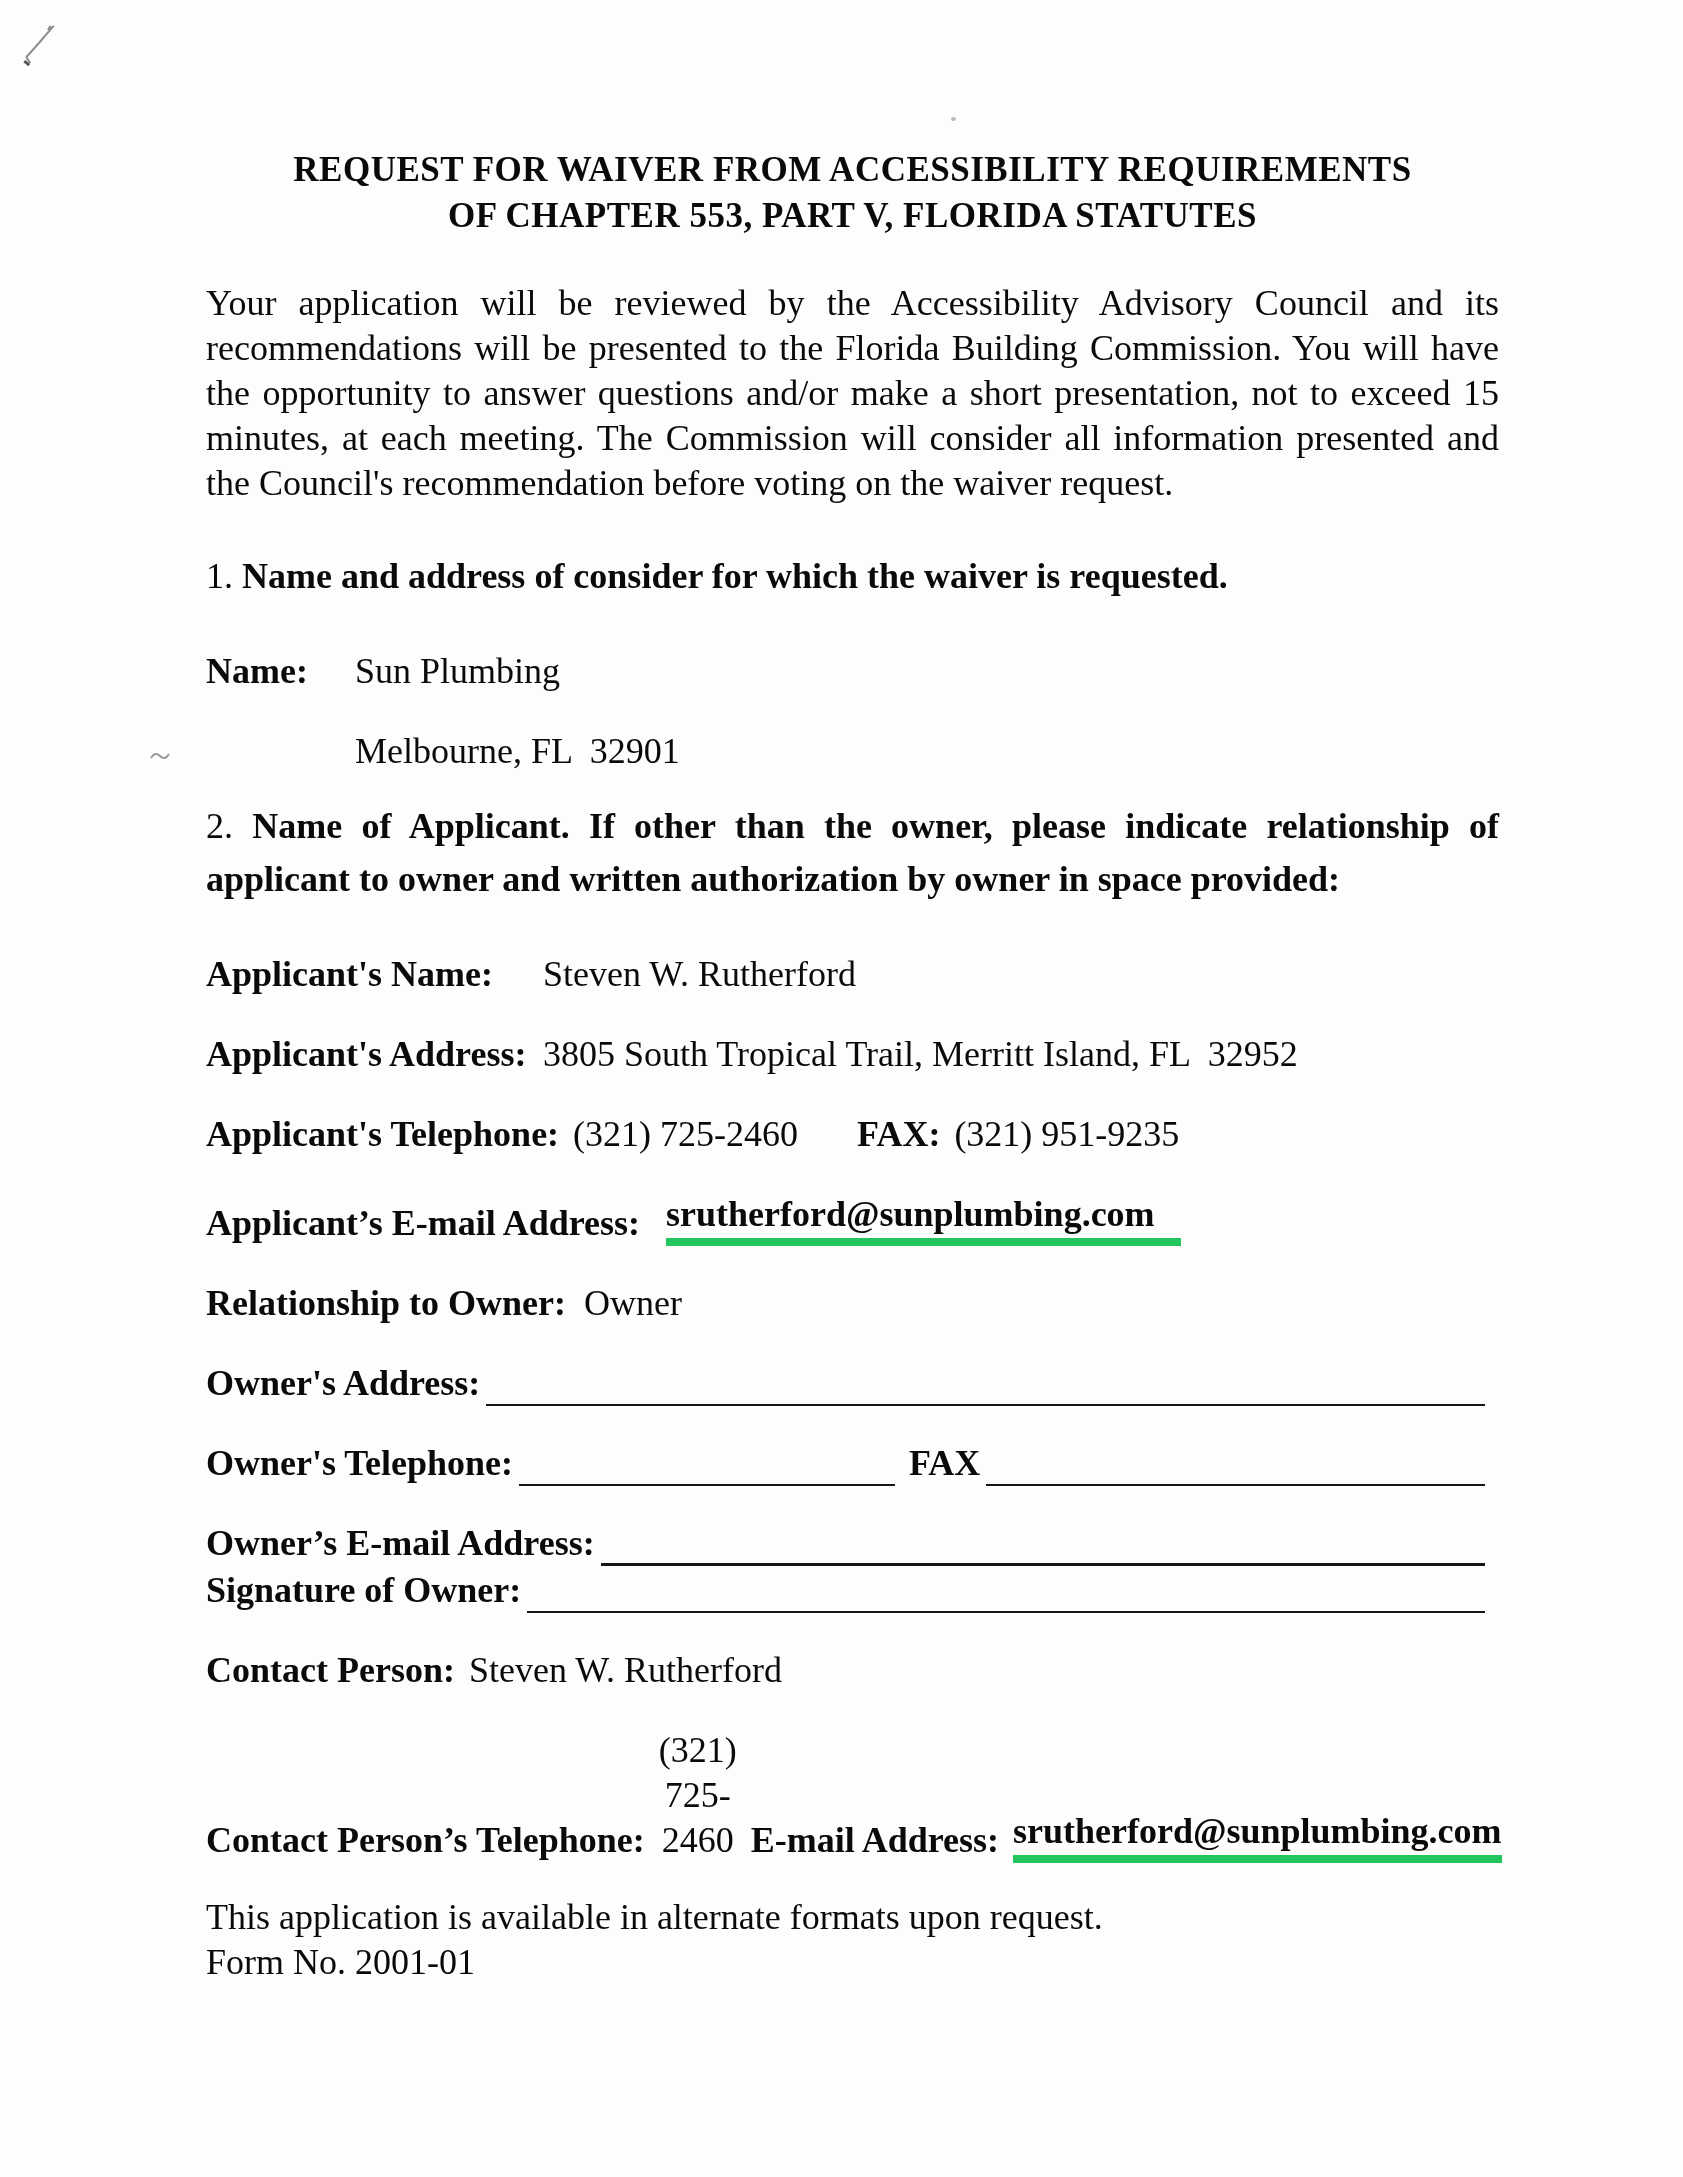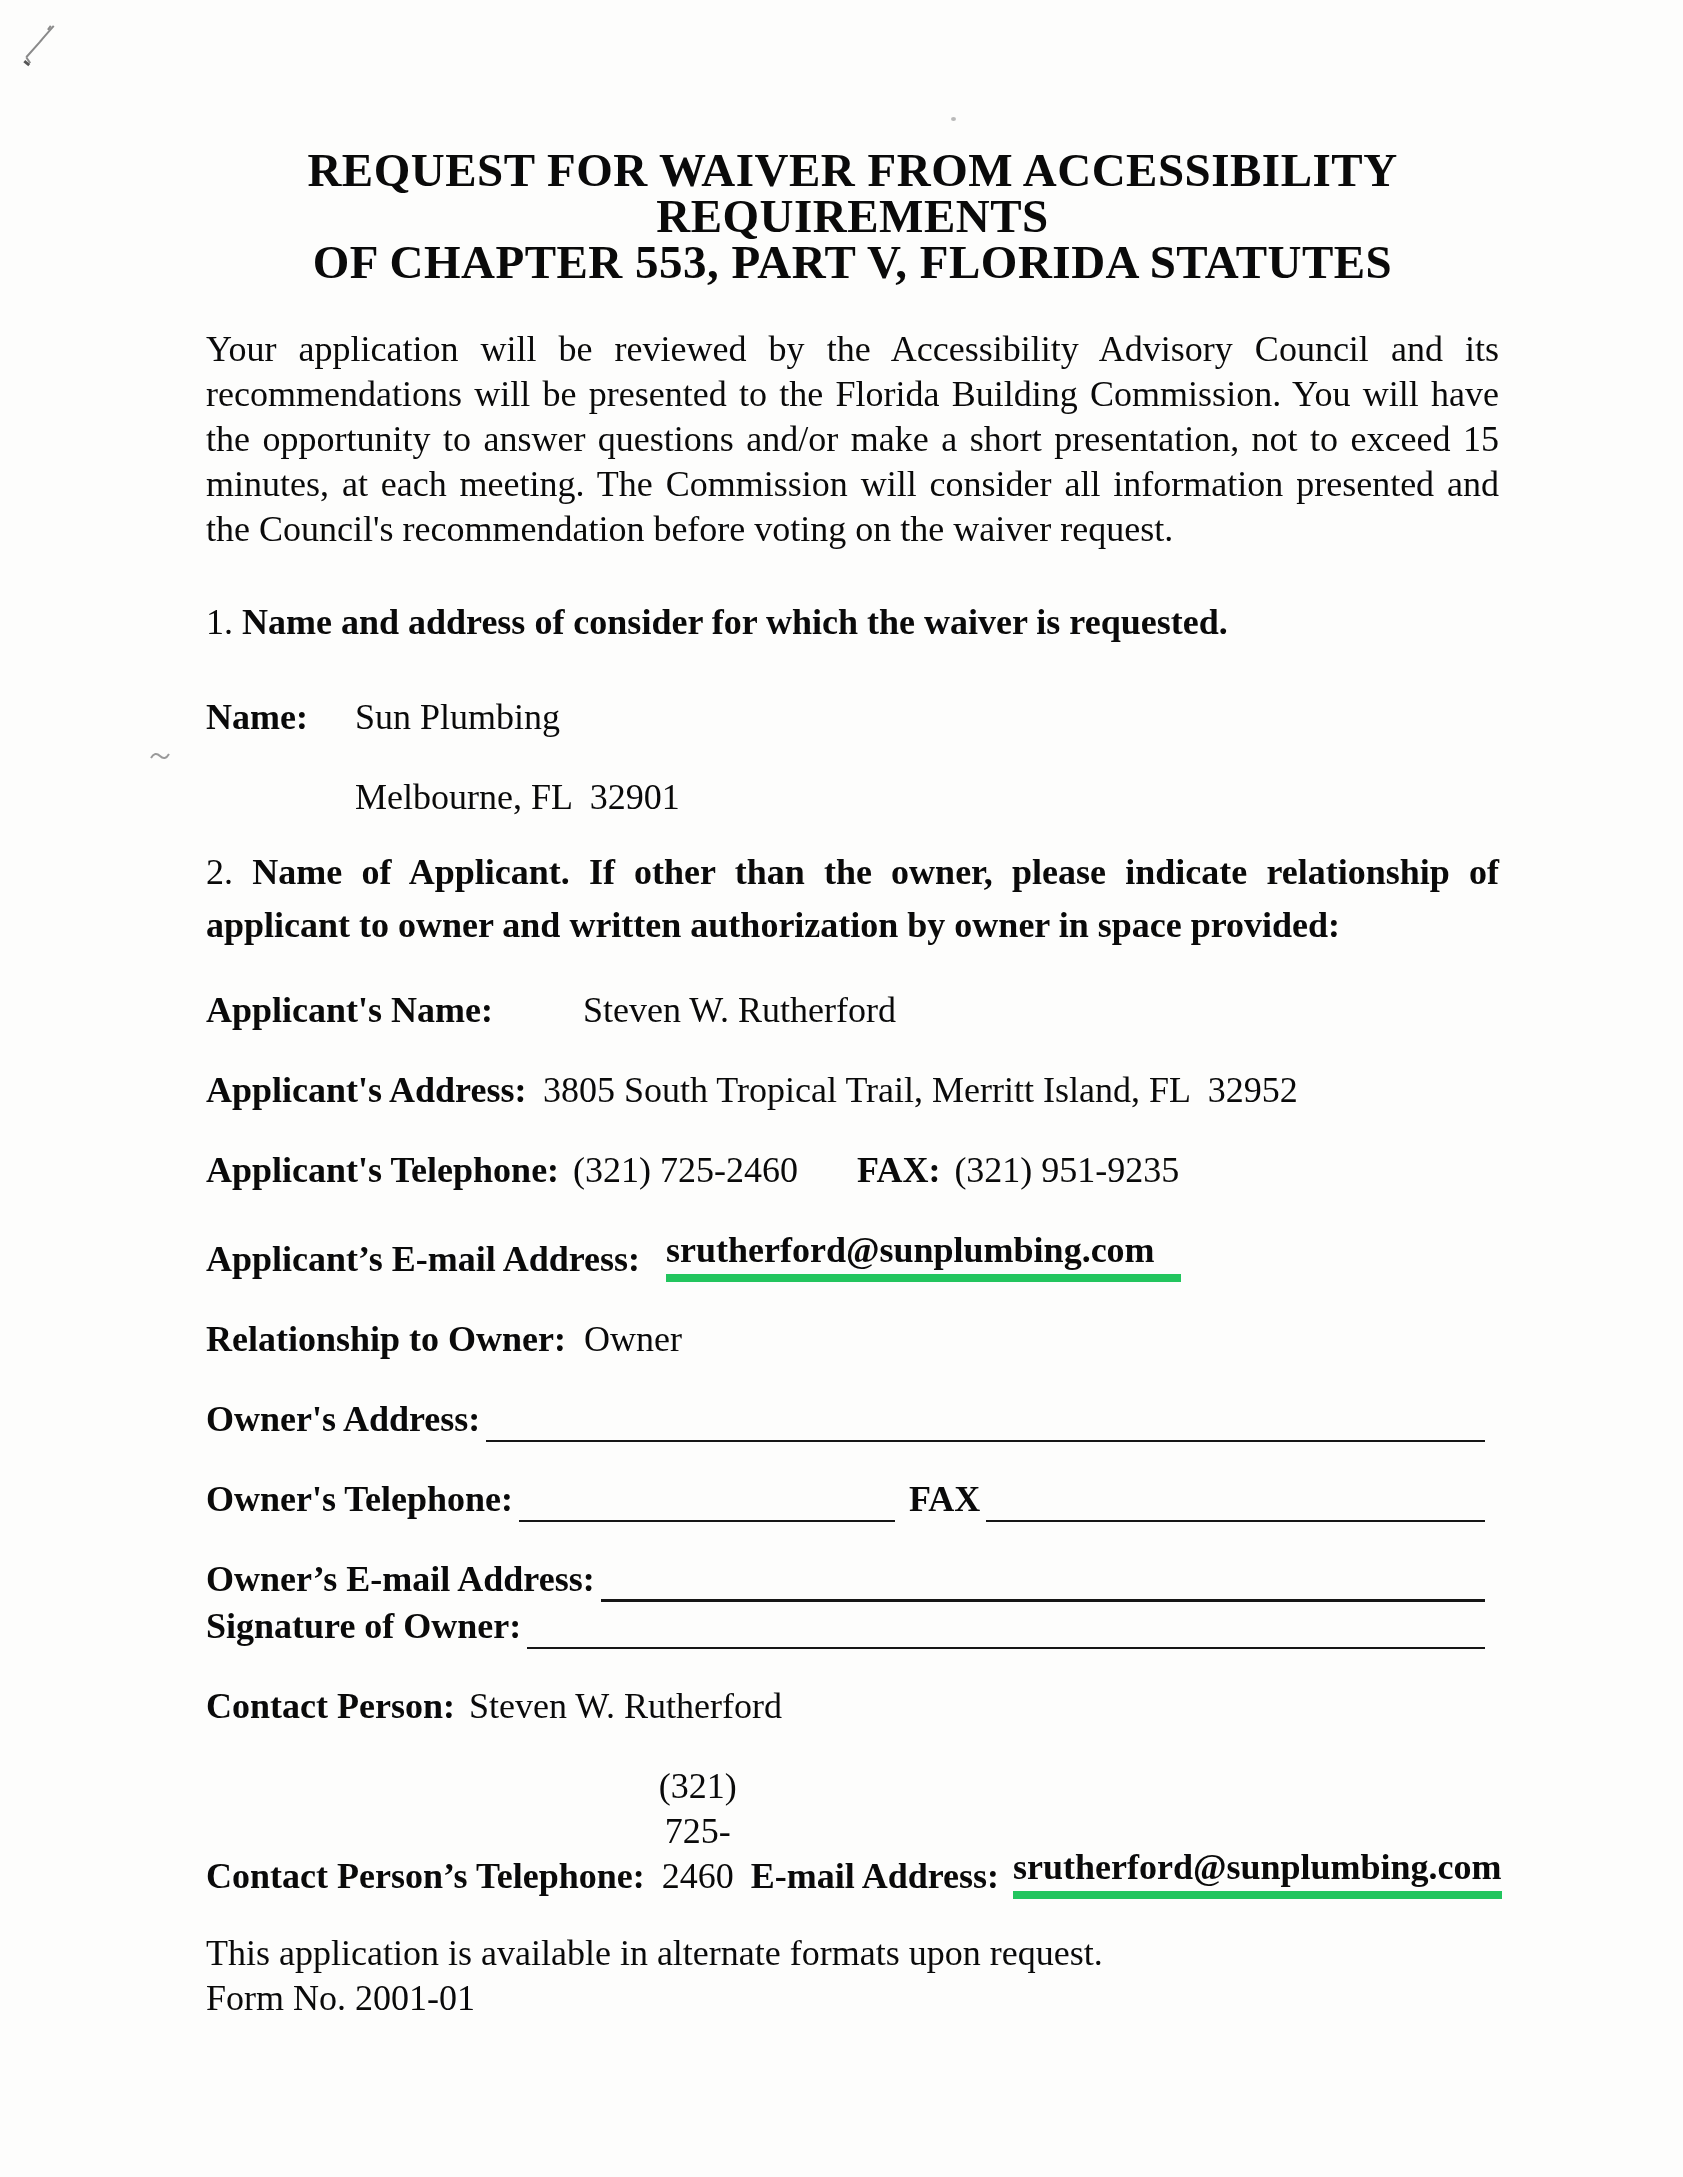--- a/index.html
+++ b/index.html
@@ -16,36 +16,36 @@
     position:absolute; left:206px; top:0; width:1293px;
     font-size:36px; line-height:45px;
   }
   .bold { font-weight:bold; }
   .val  { white-space:pre-wrap;text-align:center; }
 
   .title {
     margin-top:147px;
     text-align:center;
     font-weight:bold;
-    font-size:47px; line-height:46px;
+    font-size:35px; line-height:46px;
     letter-spacing:0.5px;
   }
 
   .intro {
     margin-top:42px;
     text-align:justify;
   }
 
   .sec-heading { margin-top:48px; text-align:justify; }
   .sec-heading.h2 { margin-top:26px; line-height:53px; }
 
   .row { margin-top:35px; display:flex; align-items:flex-end; }
   .row.first-after-heading { margin-top:50px; }
   .row.tight { margin-top:2px; }
-  .row.applicant-first { margin-top:36px;gap:40px; }
+  .row.applicant-first { margin-top:46px; }
 
   .lbl { font-weight:bold; flex:none; white-space:pre; }
   .lbl-col-150 { display:inline-block; width:149px; }
   .lbl-col-340 { display:inline-block; width:337px; }
   .indent-150 { padding-left:149px; }
 
   .line {
     flex:1 1 auto;
     height:36px;
     border-bottom:2px solid #161616;

